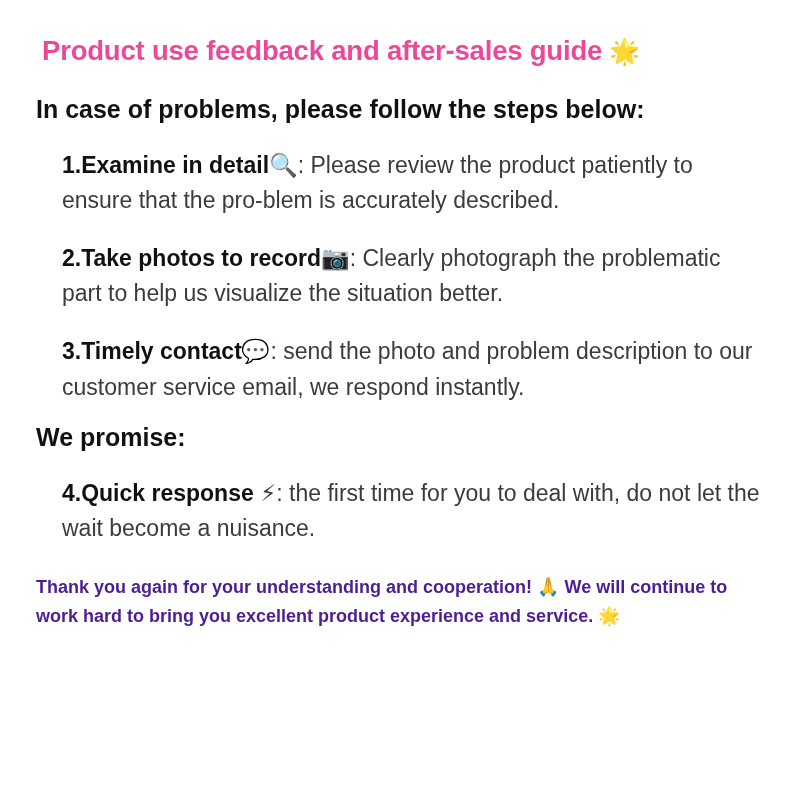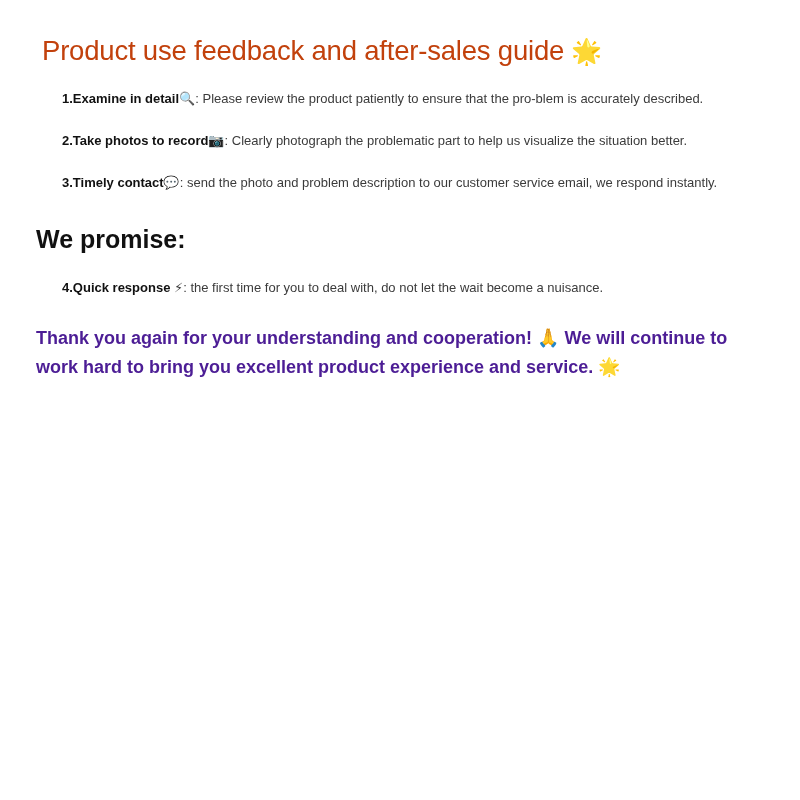--- a/index.html
+++ b/index.html
@@ -15,44 +15,44 @@
     overflow: hidden;
   }
   .page {
     width: 800px;
     height: 800px;
     box-sizing: border-box;
     padding: 22px 34px 0 34px;
     position: relative;
   }
   .title {
-    color: #c2410c;
+    color: #ec4899;
     font-size: 27.5px;
-    font-weight: normal;
+    font-weight: bold;
     letter-spacing: -0.2px;
     margin: 12px 0 0 8px;
     line-height: 1.2;
     white-space: nowrap;
   }
   .title .emoji {
     font-size: 25px;
   }
   .section-heading {
     font-size: 25px;
     font-weight: bold;
     color: #111111;
     margin: 26px 0 0 2px;
     line-height: 1.3;
   }
   .section-heading.second {
-    margin-top: 30px;
+    margin-top: 16px;
   }
   .step {
     margin: 22px 0 0 28px;
-    font-size: 13px;
+    font-size: 23px;
     line-height: 1.55;
     color: #3b3b3b;
     max-width: 700px;
   }
   .step .lead {
     font-weight: bold;
     color: #111111;
   }
   .closing {
     margin: 26px 0 0 2px;
@@ -69,20 +69,21 @@
 </head>
 <body>
 
 <div class="page">
 
   <h1 class="title">
     <span>Product use feedback and after-sales guide</span>
     <span class="emoji">🌟</span>
   </h1>
 
+  <h2 class="section-heading">In case of problems, please follow the steps below:</h2>
 
   <p class="step">
     <span class="lead">1.Examine in detail</span><span class="emoji">🔍</span><span>: Please review the product patiently to ensure that the pro-blem is accurately described.</span>
   </p>
 
   <p class="step">
     <span class="lead">2.Take photos to record</span><span class="emoji">📷</span><span>: Clearly photograph the problematic part to help us visualize the situation better.</span>
   </p>
 
   <p class="step">

